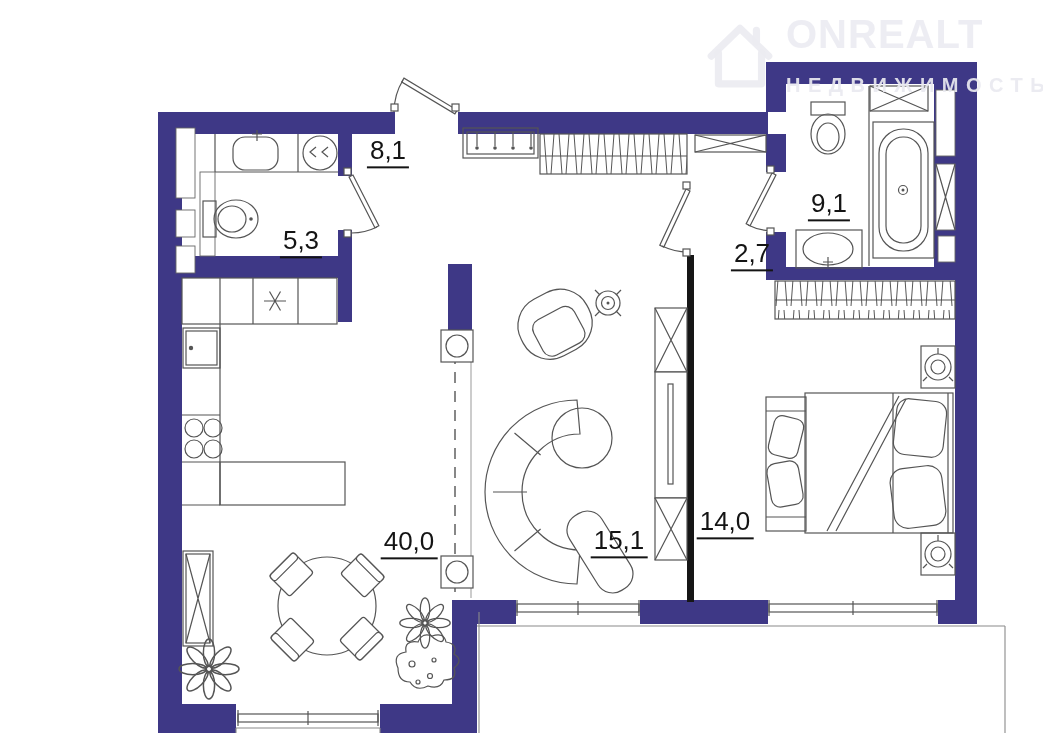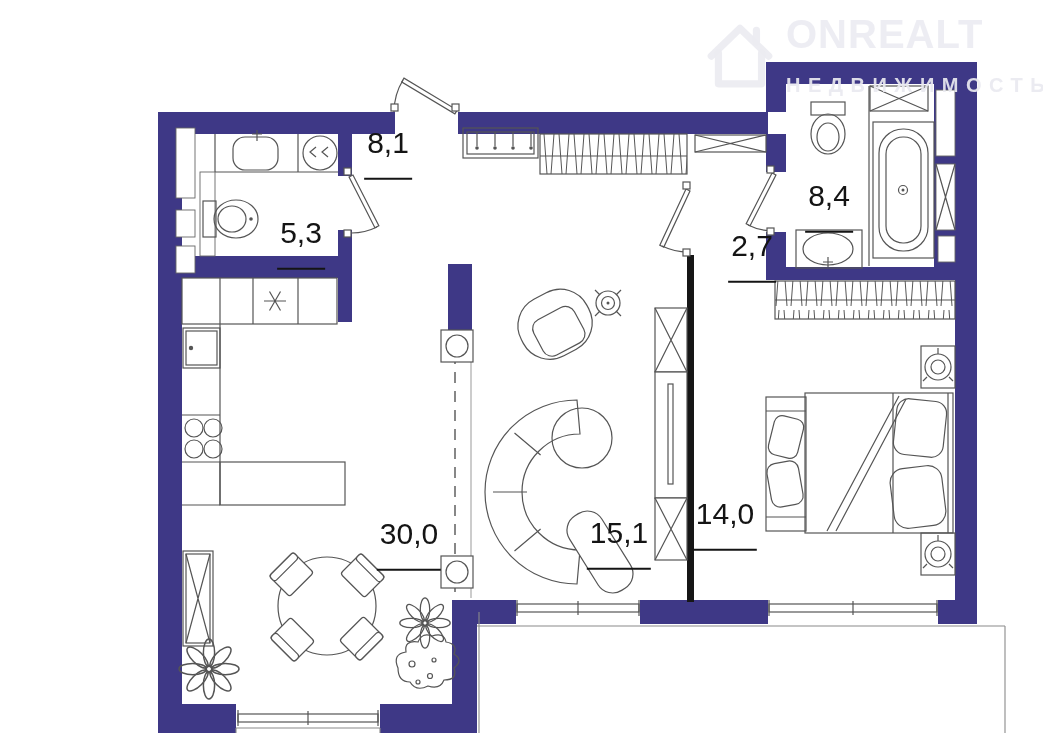--- a/index.html
+++ b/index.html
@@ -1,20 +1,20 @@
 <!DOCTYPE html>
 <html style="--wall: #3e3886; --partition: #161616; --line: #555555; --label: #141414; --logo: #ebebf0;"><head>
 <meta charset="utf-8">
 <style>
   html,body{margin:0;padding:0;background:#fff;}
   #stage{position:relative;width:1043px;height:733px;background:#fff;overflow:hidden;
          font-family:"Liberation Sans", sans-serif;}
   #plan-svg{position:absolute;left:0;top:0;}
-  .room-label{position:absolute;transform:translate(-50%,-50%);font-size:30px;line-height:1.05;
-      color:var(--label,#141414);border-bottom:2px solid var(--label,#141414);padding:0 3px 19px;white-space:nowrap;}
+  .room-label{position:absolute;transform:translate(-50%,-50%);font-size:26px;line-height:1.05;
+      color:var(--label,#141414);border-bottom:2px solid var(--label,#141414);padding:0 3px 2px;white-space:nowrap;}
   .logo{position:absolute;left:704px;top:14px;display:flex;align-items:flex-start;gap:10px;}
   .logo-text{display:flex;flex-direction:column;}
   .logo-brand{font-size:40px;font-weight:800;letter-spacing:1px;color:rgba(236,236,242,0.92);line-height:1.0;}
   .logo-sub{font-size:20px;font-weight:600;letter-spacing:7.5px;color:rgba(233,233,240,0.92);margin-top:20px;}
   svg .wall{fill:var(--wall,#3e3886);stroke:none;}
   svg .blk{fill:var(--partition,#161616);stroke:none;}
   svg .f{fill:none;stroke:var(--line,#555);stroke-width:1.2;}
   svg .fw{fill:#fff;stroke:var(--line,#555);stroke-width:1.2;}
   svg .thin{fill:none;stroke:#8a8a8a;stroke-width:1.1;}
   svg .cut{fill:#fff;stroke:#666;stroke-width:0.9;}
@@ -335,23 +335,23 @@
       <rect class="f" x="921" y="533" width="34" height="42"></rect>
       <circle class="f" cx="938" cy="554" r="13"></circle>
           <circle class="f" cx="938" cy="554" r="7"></circle>
       <path class="f" d="M938,541 V535 M927,564 l-4,4 M949,564 l4,4"></path>
     </g>
   </g>
 </svg>
 
   <div class="room-label" style="left:388px;top:153px">8,1</div>
   <div class="room-label" style="left:301px;top:243px">5,3</div>
-  <div class="room-label" style="left:829px;top:206px">8,4</div>
+  <div class="room-label" style="left:829px;top:206px">9,1</div>
   <div class="room-label" style="left:752px;top:256px">2,7</div>
-  <div class="room-label" style="left:409px;top:544px">30,0</div>
+  <div class="room-label" style="left:409px;top:544px">40,0</div>
   <div class="room-label" style="left:619px;top:543px">15,1</div>
   <div class="room-label" style="left:725px;top:524px">14,0</div>
 
   <div class="logo">
     <svg width="72" height="76" viewBox="0 0 70 74">
       <g fill="none" stroke="rgba(235,235,241,0.92)" stroke-width="7" stroke-linecap="round" stroke-linejoin="round">
         <path d="M7 41 L35 14 L63 41"></path>
         <path d="M14 38 V68 H56 V38"></path>
         <path d="M51 16 V27"></path>
       </g>

